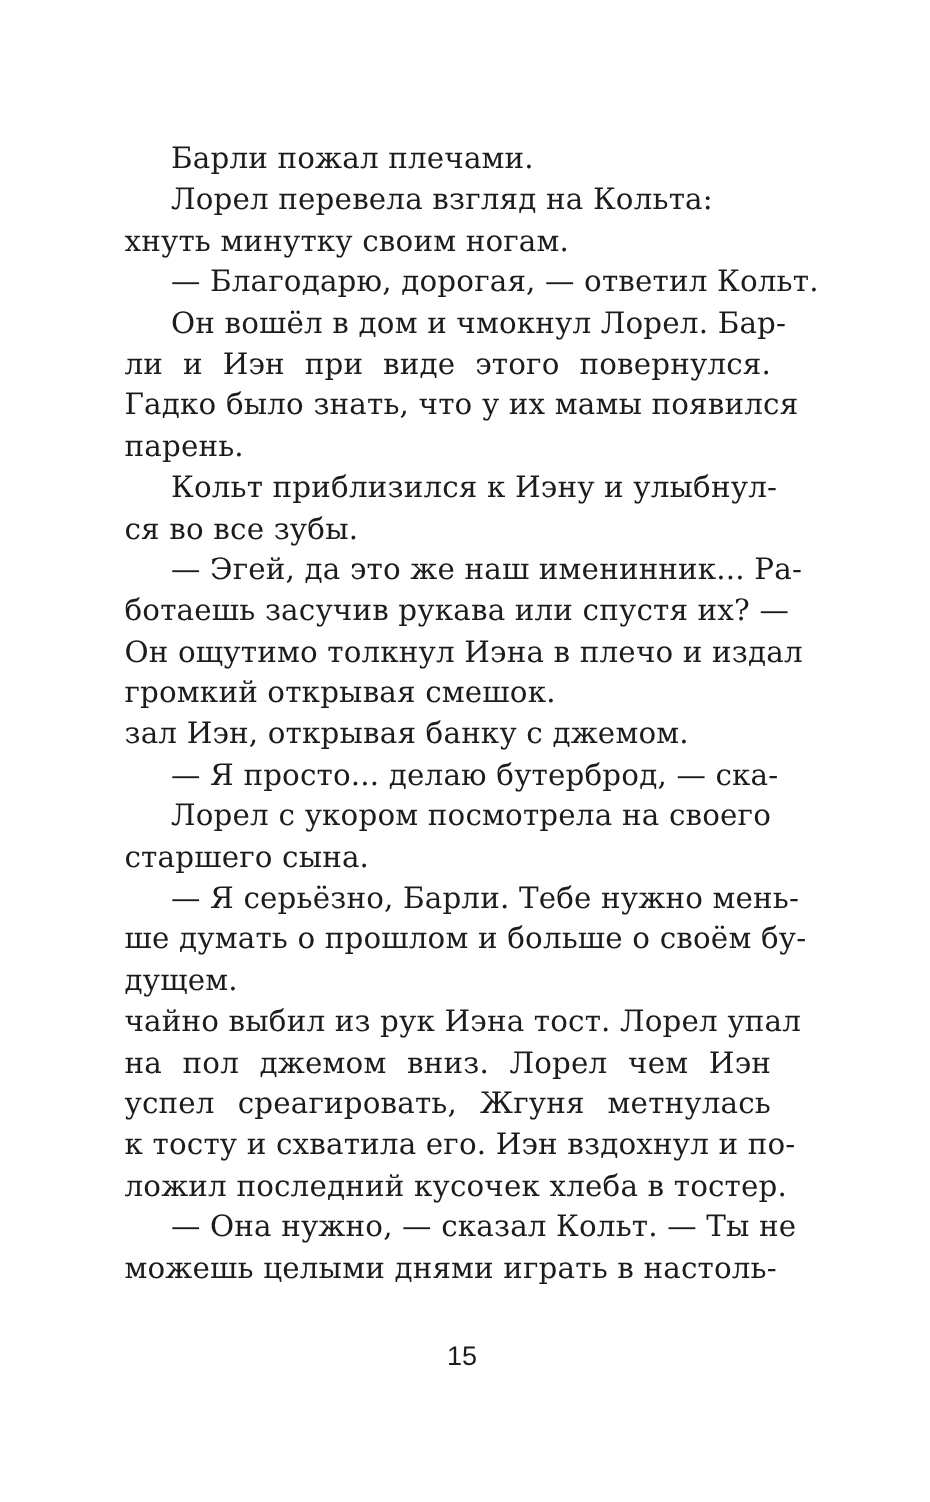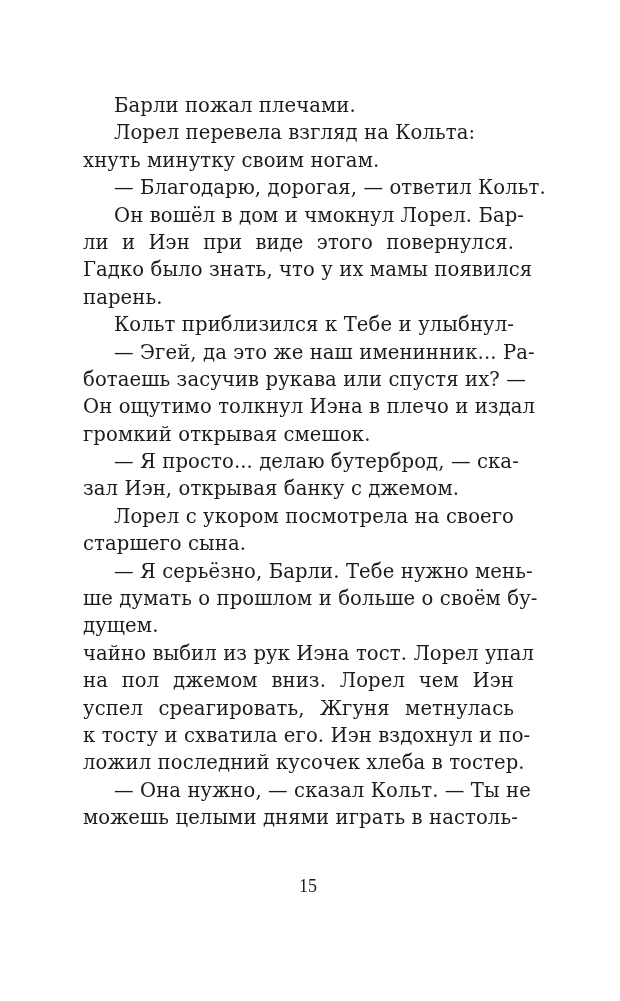--- a/index.html
+++ b/index.html
@@ -26,45 +26,46 @@
       text-align: justify;
       text-align-last: justify;
       letter-spacing: 0.1px;
       margin-left: 11px;
     }
     .line.indent { padding-left: 31px; }
     .line.last { text-align-last: left; }
     .page-number {
       position: absolute;
       left: 0; width: 616px;
-      top: 876px;
+      top: 894px;
       text-align: center;
       font-size: 18px;
-      font-family: Liberation Serif, serif;
+      font-family: Liberation Sans, sans-serif;
     }
   </style>
 </head>
 <body>
 
 <div class="page-text" id="page-text">
     <span class="line indent last">Барли пожал плечами.</span>
     <span class="line indent last">Лорел перевела взгляд на Кольта:</span>
     <span class="line last">хнуть минутку своим ногам.</span>
     <span class="line indent last">— Благодарю, дорогая, — ответил Кольт.</span>
     <span class="line indent">Он вошёл в дом и чмокнул Лорел. Бар-</span>
     <span class="line">ли и Иэн при виде этого повернулся.</span>
     <span class="line">Гадко было знать, что у их мамы появился</span>
     <span class="line last">парень.</span>
-    <span class="line indent">Кольт приблизился к Тебе и улыбнул-</span>
+    <span class="line indent">Кольт приблизился к Иэну и улыбнул-</span>
+    <span class="line last">ся во все зубы.</span>
     <span class="line indent">— Эгей, да это же наш именинник... Ра-</span>
     <span class="line">ботаешь засучив рукава или спустя их? —</span>
     <span class="line">Он ощутимо толкнул Иэна в плечо и издал</span>
     <span class="line last">громкий открывая смешок.</span>
+    <span class="line last">зал Иэн, открывая банку с джемом.</span>
     <span class="line indent">— Я просто... делаю бутерброд, — ска-</span>
-    <span class="line last">зал Иэн, открывая банку с джемом.</span>
     <span class="line indent">Лорел с укором посмотрела на своего</span>
     <span class="line last">старшего сына.</span>
     <span class="line indent">— Я серьёзно, Барли. Тебе нужно мень-</span>
     <span class="line">ше думать о прошлом и больше о своём бу-</span>
     <span class="line last">дущем.</span>
     <span class="line">чайно выбил из рук Иэна тост. Лорел упал</span>
     <span class="line">на пол джемом вниз. Лорел чем Иэн</span>
     <span class="line">успел среагировать, Жгуня метнулась</span>
     <span class="line">к тосту и схватила его. Иэн вздохнул и по-</span>
     <span class="line last">ложил последний кусочек хлеба в тостер.</span>

